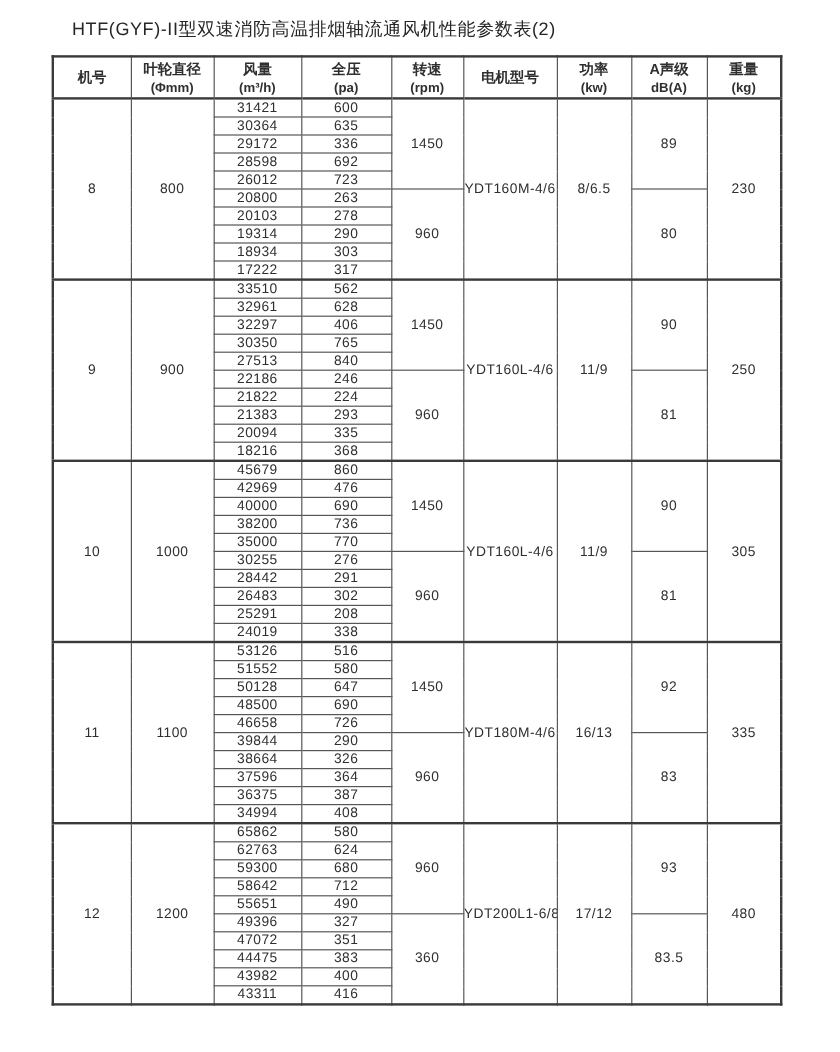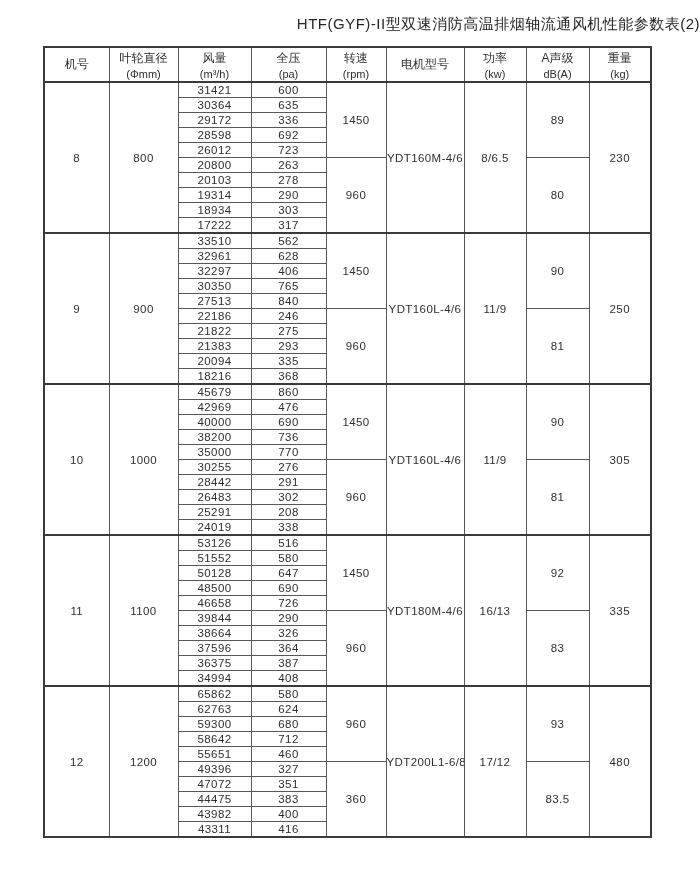--- a/index.html
+++ b/index.html
@@ -10,36 +10,36 @@
   }
   *{margin:0;padding:0;box-sizing:border-box;}
   html,body{width:700px;height:877px;background:var(--paper);overflow:hidden;
     font-family:"Liberation Sans","DejaVu Sans",sans-serif;color:var(--ink);}
   .page{width:700px;height:877px;position:relative;}
   .doc-title{
     font-size:17.5px;font-weight:bold;letter-spacing:1px;
     margin:11px 0 0 40px;color:#1e1e1e;
   }
   .doc-subtitle{
-    font-size:15px;letter-spacing:0.5px;text-align:right;
+    font-size:15px;letter-spacing:0.5px;text-align:left;
     margin-top:15px;padding-left:60px;color:#262626;
   }
   table.fan-table{
     border-collapse:collapse;table-layout:fixed;
     margin:12px 0 0 43px;width:607px;
     border:2px solid var(--heavy);
   }
   .fan-table th,.fan-table td{
     border:1px solid var(--line);
     text-align:center;vertical-align:middle;
     font-size:11.5px;letter-spacing:0.4px;
     padding:0;overflow:hidden;white-space:nowrap;
   }
   .fan-table thead th{
-    height:35px;font-weight:normal;
+    height:35px;font-weight:bold;
     border-bottom:2px solid var(--heavy);
     font-size:12px;letter-spacing:0;
   }
   .fan-table thead .h-unit{font-size:11px;margin-top:1px;}
   .fan-table thead .h-unit:empty{display:none;}
   .fan-table tbody{border-top:2px solid var(--heavy);}
   .fan-table tbody tr{height:15px;}
   .fan-table td{line-height:14px;}
   .motor-model-cell{font-size:10.5px;letter-spacing:0.2px;}
   .model-no-cell,.impeller-diameter-cell{font-size:12px;}
@@ -182,21 +182,21 @@
           <td class="pressure-cell">840</td>
         </tr>
         <tr>
           <td class="flow-cell">22186</td>
           <td class="pressure-cell">246</td>
           <td rowspan="5" class="speed-cell">960</td>
           <td rowspan="5" class="noise-cell">81</td>
         </tr>
         <tr>
           <td class="flow-cell">21822</td>
-          <td class="pressure-cell">275</td>
+          <td class="pressure-cell">224</td>
         </tr>
         <tr>
           <td class="flow-cell">21383</td>
           <td class="pressure-cell">293</td>
         </tr>
         <tr>
           <td class="flow-cell">20094</td>
           <td class="pressure-cell">335</td>
         </tr>
         <tr>
@@ -325,21 +325,21 @@
         <tr>
           <td class="flow-cell">59300</td>
           <td class="pressure-cell">680</td>
         </tr>
         <tr>
           <td class="flow-cell">58642</td>
           <td class="pressure-cell">712</td>
         </tr>
         <tr>
           <td class="flow-cell">55651</td>
-          <td class="pressure-cell">460</td>
+          <td class="pressure-cell">490</td>
         </tr>
         <tr>
           <td class="flow-cell">49396</td>
           <td class="pressure-cell">327</td>
           <td rowspan="5" class="speed-cell">360</td>
           <td rowspan="5" class="noise-cell">83.5</td>
         </tr>
         <tr>
           <td class="flow-cell">47072</td>
           <td class="pressure-cell">351</td>

